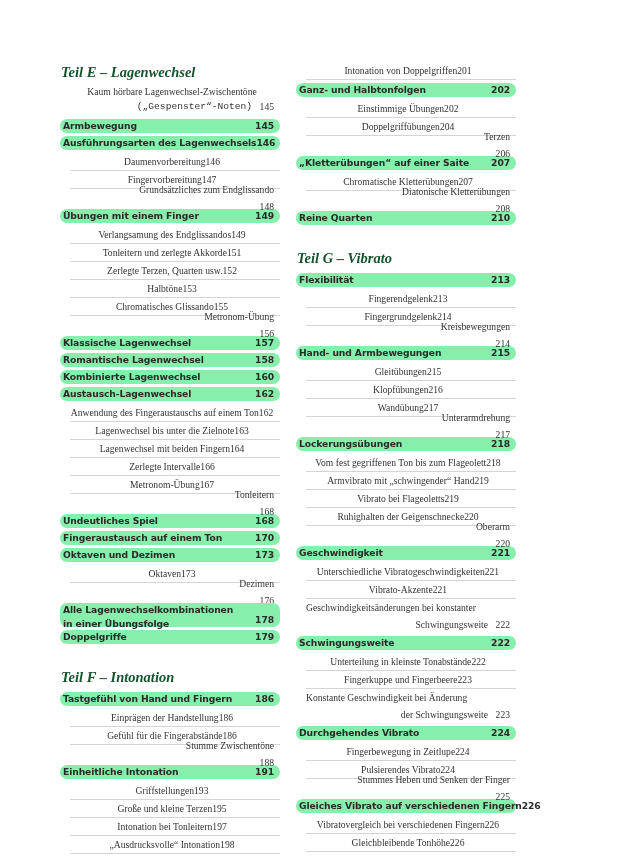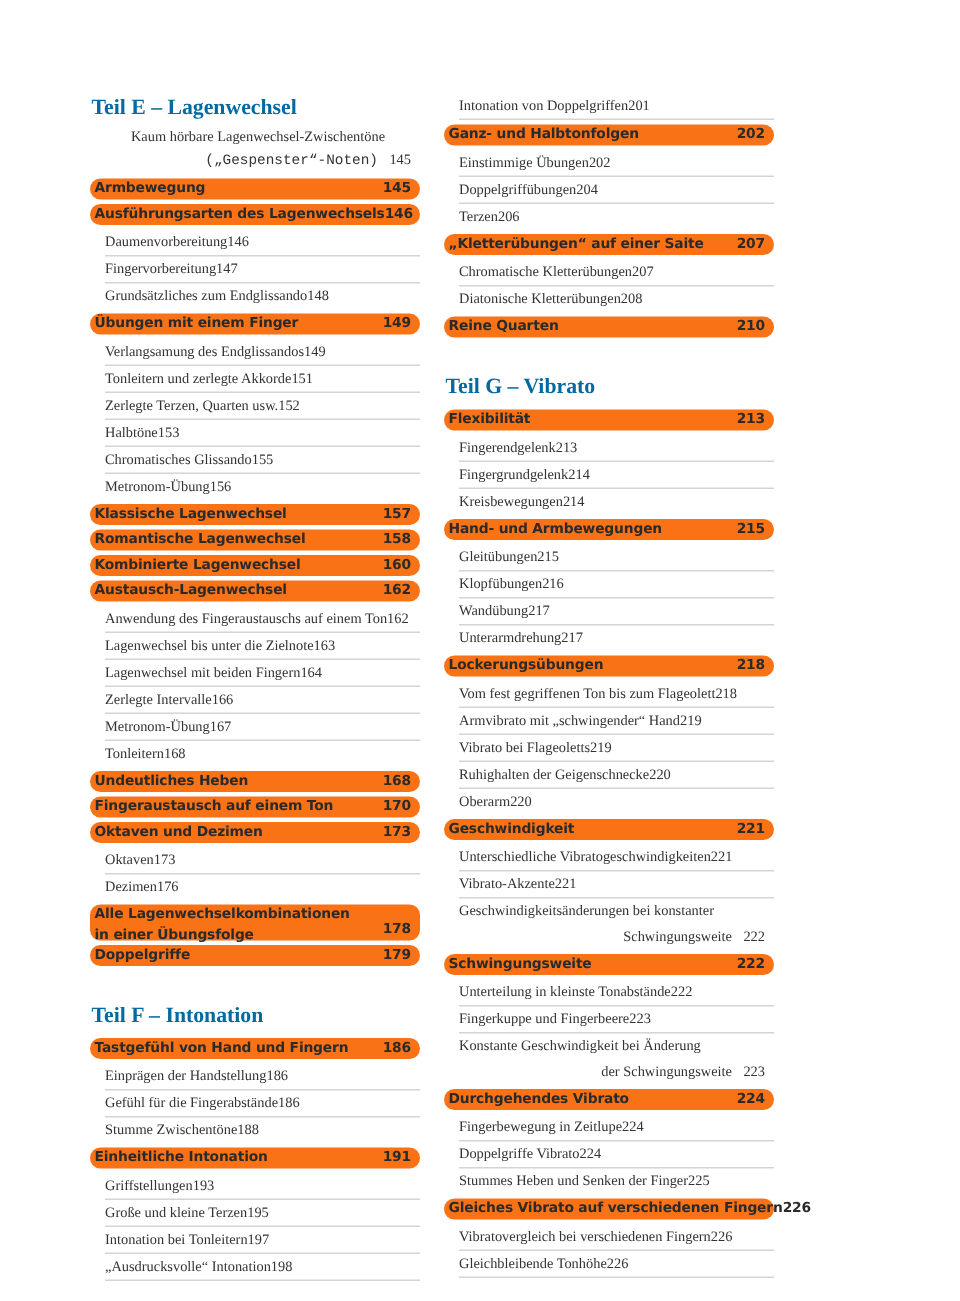--- a/index.html
+++ b/index.html
@@ -18,30 +18,31 @@
       position: absolute;
       top: 0;
       width: 220px;
     }
     .col-left { left: 60px; }
     .col-right { left: 296px; }
 
     .part-title {
       font-family: "Liberation Serif", "DejaVu Serif", serif;
       font-size: 14.5px;
-      color: #0369a1;
+      color: #14532d;
       height: 24px;
       line-height: 24px;
       margin: 0;
       padding-left: 1px;
       white-space: nowrap;
+      font-style: italic;
     }
 
     .sec {
-      background: #f97316;
+      background: #86efac;
       border-radius: 7px;
       font-family: "DejaVu Sans", "Liberation Sans", sans-serif;
       font-size: 9.2px;
       font-weight: bold;
       color: #2a2a2a;
       display: flex;
       justify-content: space-between;
       align-items: flex-end;
       padding: 0 6px 0 3px;
       height: 14px;
@@ -68,30 +69,30 @@
       right: 6px;
       bottom: 0;
       line-height: 14px;
     }
 
     .sub {
       font-family: "Liberation Serif", "DejaVu Serif", serif;
       font-size: 9.6px;
       color: #333;
       display: flex;
-      justify-content: flex-start;
+      justify-content: center;
       align-items: flex-end;
       margin-left: 10px;
       padding-right: 6px;
       height: 17px;
       line-height: 17px;
       border-bottom: 1px solid #d4d4d4;
       white-space: nowrap;
     }
-    .sub.last { border-bottom: none; }
+    .sub.last { border-bottom: none; flex-direction: column; }
     .sub.two-line {
       height: 34px;
       display: block;
       position: relative;
     }
     .sub.two-line .l1 { display: block; line-height: 17px; }
     .sub.two-line .l2 {
       display: block;
       text-align: right;
       line-height: 17px;
@@ -232,21 +233,21 @@
   <div class="sub">
     <span>Metronom-Übung</span>
     <span>167</span>
   </div>
   <div class="sub last">
     <span>Tonleitern</span>
     <span>168</span>
   </div>
 
   <div class="sec">
-    <span>Undeutliches Heben</span>
+    <span>Undeutliches Spiel</span>
     <span>168</span>
   </div>
   <div class="sec">
     <span>Fingeraustausch auf einem Ton</span>
     <span>170</span>
   </div>
 
   <div class="sec">
     <span>Oktaven und Dezimen</span>
     <span>173</span>
@@ -461,21 +462,21 @@
 
   <div class="sec">
     <span>Durchgehendes Vibrato</span>
     <span>224</span>
   </div>
   <div class="sub">
     <span>Fingerbewegung in Zeitlupe</span>
     <span>224</span>
   </div>
   <div class="sub">
-    <span>Doppelgriffe Vibrato</span>
+    <span>Pulsierendes Vibrato</span>
     <span>224</span>
   </div>
   <div class="sub last">
     <span>Stummes Heben und Senken der Finger</span>
     <span>225</span>
   </div>
 
   <div class="sec">
     <span>Gleiches Vibrato auf verschiedenen Fingern</span>
     <span>226</span>

